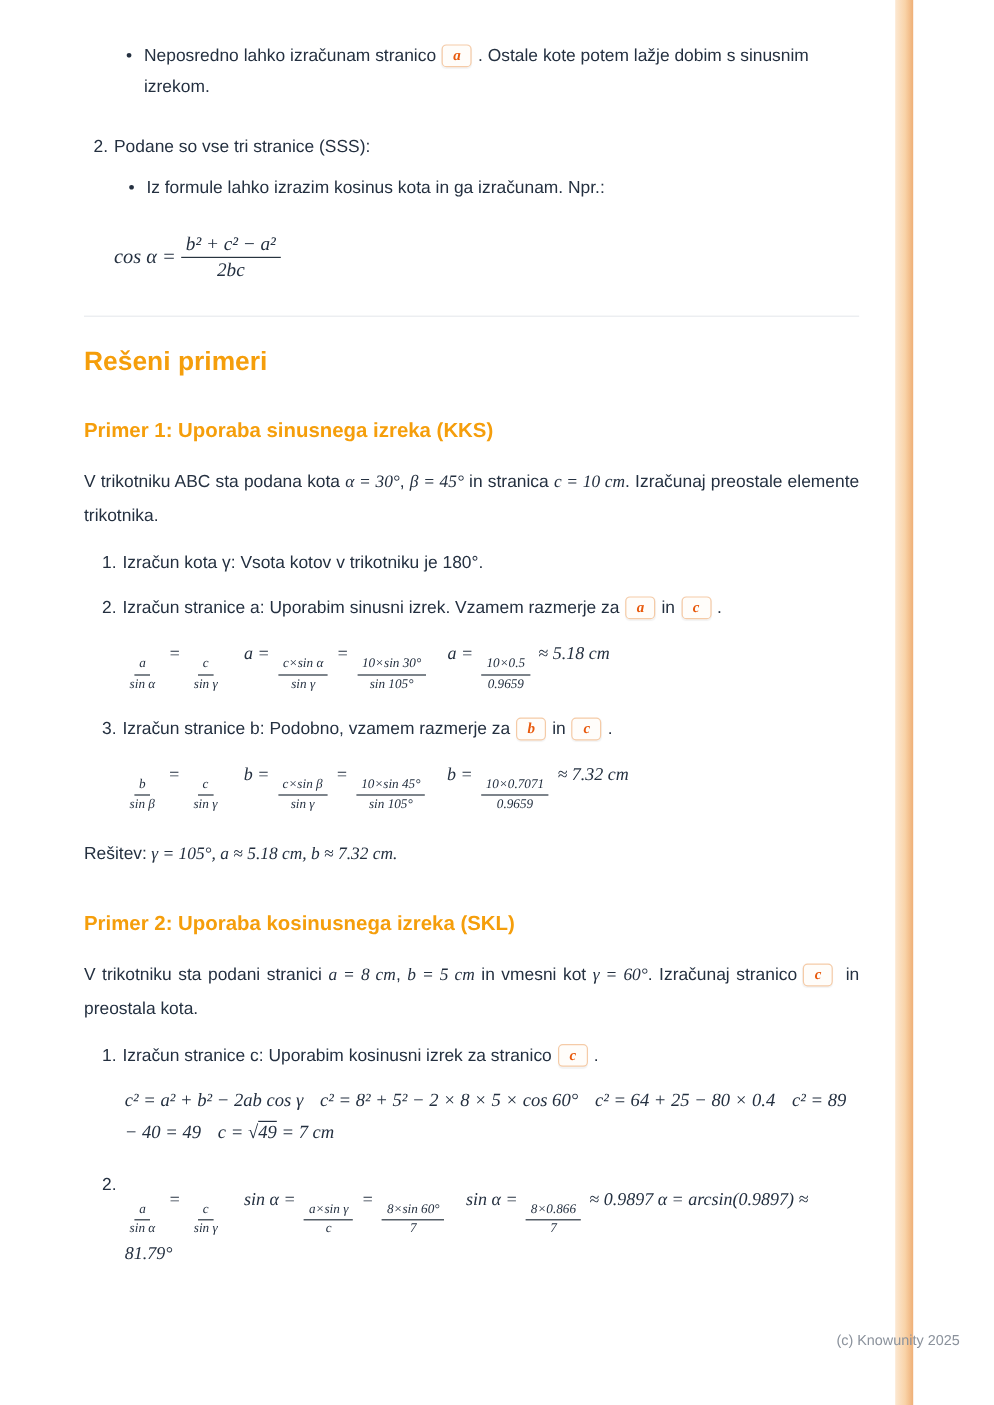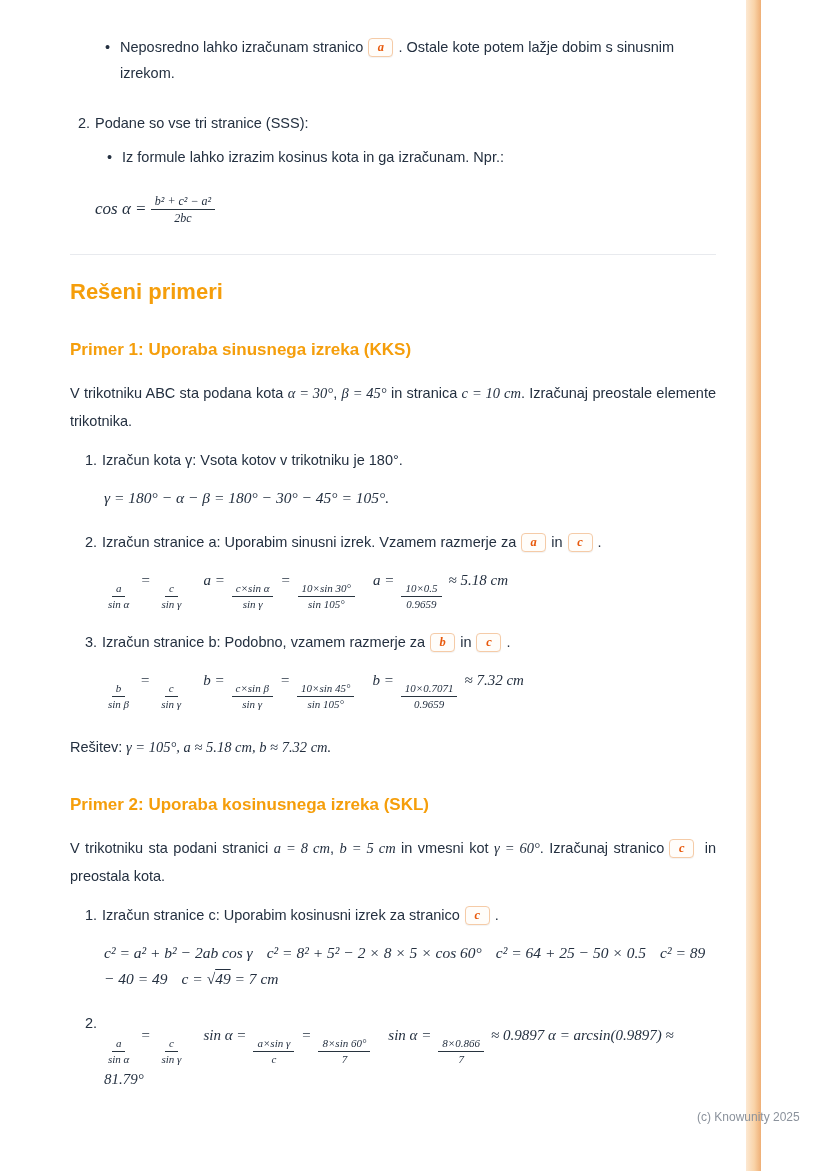--- a/index.html
+++ b/index.html
@@ -25,21 +25,21 @@
   .sub { margin-left:12px; margin-top:8px; }
   b { font-weight:normal; }
 
   
   .math { font-family:"Liberation Serif", serif; font-style:italic; }
   .display-formula { margin-top:24px; font-size:17px; }
   .frac { display:inline-flex; flex-direction:column; align-items:center;
           vertical-align:middle; line-height:1.2; font-family:"Liberation Serif",serif; font-style:italic; }
   .frac .fn { padding:0 4px 1px; border-bottom:1px solid #28343f; }
   .frac .fd { padding:1px 4px 0; }
-  .bigfrac { font-size:12px; }
+  .bigfrac { font-size:16px; }
   .smfrac { font-size:11px; vertical-align:-7px; }
 
   .divider { border:none; border-top:1px solid #e8eaee; margin:28px 0 0 0; }
 
   h1 { color:#f59e0b; font-size:22px; line-height:26px; margin:24px 0 0 0; font-weight:bold; }
   h2 { color:#f59e0b; font-size:17px; line-height:22px; margin:34px 0 0 0; font-weight:bold; }
 
   .para { margin:18px 0 0 0; line-height:28px; text-align:justify; }
 
   .steps { margin-top:12px; }
@@ -110,21 +110,20 @@
     <p class="para">
       <span>V trikotniku ABC sta podana kota </span><span class="math">α = 30°</span><span>, </span><span class="math">β = 45°</span><span> in stranica </span><span class="math">c = 10 cm</span><span>. Izračunaj preostale elemente trikotnika.</span>
     </p>
 
     <div class="steps">
 
       <div class="step">
         <span class="onum">1.</span>
         <div class="sbody">
           <p class="stext"><b>Izračun kota γ:</b><span> Vsota kotov v trikotniku je 180°.</span></p>
-          <div class="formula math">γ = 180° − α − β = 180° − 30° − 45° = 105°.</div>
         </div>
       </div>
 
       <div class="step">
         <span class="onum">2.</span>
         <div class="sbody">
           <p class="stext"><b>Izračun stranice a:</b><span> Uporabim sinusni izrek. Vzamem razmerje za</span><span class="chip">a</span><span>in</span><span class="chip">c</span><span>.</span></p>
           <div class="formula fr-row math">
             <span class="frac smfrac">
                 <span class="fn">a</span>
@@ -181,21 +180,21 @@
       <span>V trikotniku sta podani stranici </span><span class="math">a = 8 cm</span><span>, </span><span class="math">b = 5 cm</span><span> in vmesni kot </span><span class="math">γ = 60°</span><span>. Izračunaj stranico</span><span class="chip">c</span><span> in preostala kota.</span>
     </p>
 
     <div class="steps">
 
       <div class="step">
         <span class="onum">1.</span>
         <div class="sbody">
           <p class="stext"><b>Izračun stranice c:</b><span> Uporabim kosinusni izrek za stranico</span><span class="chip">c</span><span>.</span></p>
           <div class="formula math">
-            <span>c² = a² + b² − 2ab cos γ</span><span class="gapseg"></span><span>c² = 8² + 5² − 2 × 8 × 5 × cos 60°</span><span class="gapseg"></span><span>c² = 64 + 25 − 50 × 0.5</span><span class="gapseg"></span><span>c² = 89 − 40 = 49</span><span class="gapseg"></span><span>c = √</span><span class="sqrt-arg">49</span><span> = 7 cm</span>
+            <span>c² = a² + b² − 2ab cos γ</span><span class="gapseg"></span><span>c² = 8² + 5² − 2 × 8 × 5 × cos 60°</span><span class="gapseg"></span><span>c² = 64 + 25 − 80 × 0.4</span><span class="gapseg"></span><span>c² = 89 − 40 = 49</span><span class="gapseg"></span><span>c = √</span><span class="sqrt-arg">49</span><span> = 7 cm</span>
           </div>
         </div>
       </div>
 
       <div class="step">
         <span class="onum">2.</span>
         <div class="sbody">
           <div class="formula fr-row math">
             <span class="frac smfrac">
                 <span class="fn">a</span>

